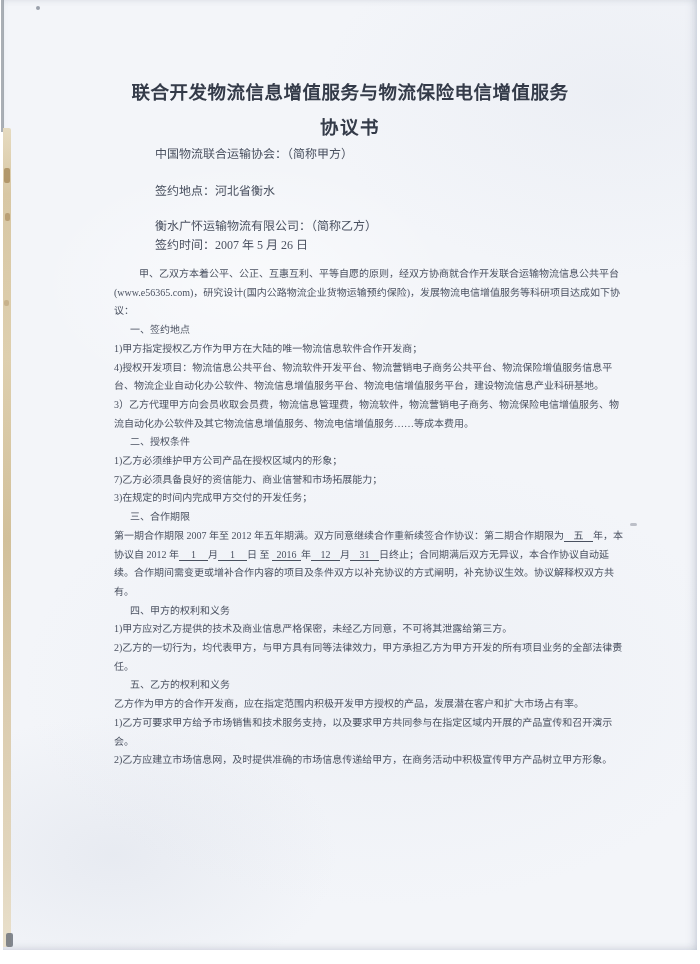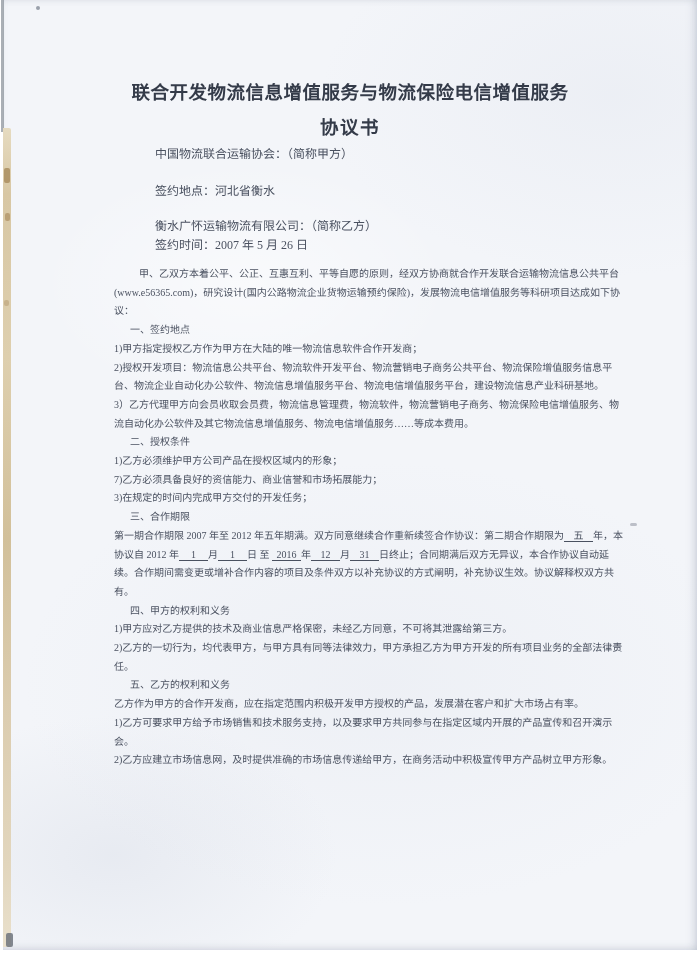--- a/index.html
+++ b/index.html
@@ -88,21 +88,21 @@
   <p class="hline party-a">中国物流联合运输协会：（简称甲方）</p>
   <p class="hline place"><span>签约地点：</span><span>河北省衡水</span></p>
 
   <p class="hline party-b">衡水广怀运输物流有限公司：（简称乙方）</p>
   <p class="hline time"><span>签约时间：</span><span>2007 年 5 月 26 日</span></p>
 
   <div class="body-block" id="body-paragraphs">
       <p class="para indent"><span>甲、乙双方本着公平、公正、互惠互利、平等自愿的原则，经双方协商就合作开发联合运输物流信息公共平台(www.e56365.com)，研究设计(国内公路物流企业货物运输预约保险)，发展物流电信增值服务等科研项目达成如下协议：</span></p>
       <p class="para heading"><span>一、签约地点</span></p>
       <p class="para plain"><span>1)甲方指定授权乙方作为甲方在大陆的唯一物流信息软件合作开发商；</span></p>
-      <p class="para plain"><span>2)授权开发项目：物流信息公共平台、物流软件开发平台、物流营销电子商务公共平台、物流保险增值服务信息平台、物流企业自动化办公软件、物流信息增值服务平台、物流电信增值服务平台，建设物流信息产业科研基地。</span></p>
+      <p class="para plain"><span>4)授权开发项目：物流信息公共平台、物流软件开发平台、物流营销电子商务公共平台、物流保险增值服务信息平台、物流企业自动化办公软件、物流信息增值服务平台、物流电信增值服务平台，建设物流信息产业科研基地。</span></p>
       <p class="para plain"><span>3）乙方代理甲方向会员收取会员费，物流信息管理费，物流软件，物流营销电子商务、物流保险电信增值服务、物流自动化办公软件及其它物流信息增值服务、物流电信增值服务……等成本费用。</span></p>
       <p class="para heading"><span>二、授权条件</span></p>
       <p class="para plain"><span>1)乙方必须维护甲方公司产品在授权区域内的形象；</span></p>
       <p class="para plain"><span>7)乙方必须具备良好的资信能力、商业信誉和市场拓展能力；</span></p>
       <p class="para plain"><span>3)在规定的时间内完成甲方交付的开发任务；</span></p>
       <p class="para heading"><span>三、合作期限</span></p>
       <p class="para plain"><span>第一期合作期限 2007 年至 2012 年五年期满。双方同意继续合作重新续签合作协议：第二期合作期限为</span><span class="blank">五</span><span>年，本协议自 2012 年</span><span class="blank">1</span><span>月</span><span class="blank">1</span><span>日 至 </span><span class="blank">2016</span><span>年</span><span class="blank">12</span><span>月</span><span class="blank">31</span><span>日终止；合同期满后双方无异议，本合作协议自动延续。合作期间需变更或增补合作内容的项目及条件双方以补充协议的方式阐明，补充协议生效。协议解释权双方共有。</span></p>
       <p class="para heading"><span>四、甲方的权利和义务</span></p>
       <p class="para plain"><span>1)甲方应对乙方提供的技术及商业信息严格保密，未经乙方同意，不可将其泄露给第三方。</span></p>
       <p class="para plain"><span>2)乙方的一切行为，均代表甲方，与甲方具有同等法律效力，甲方承担乙方为甲方开发的所有项目业务的全部法律责任。</span></p>

